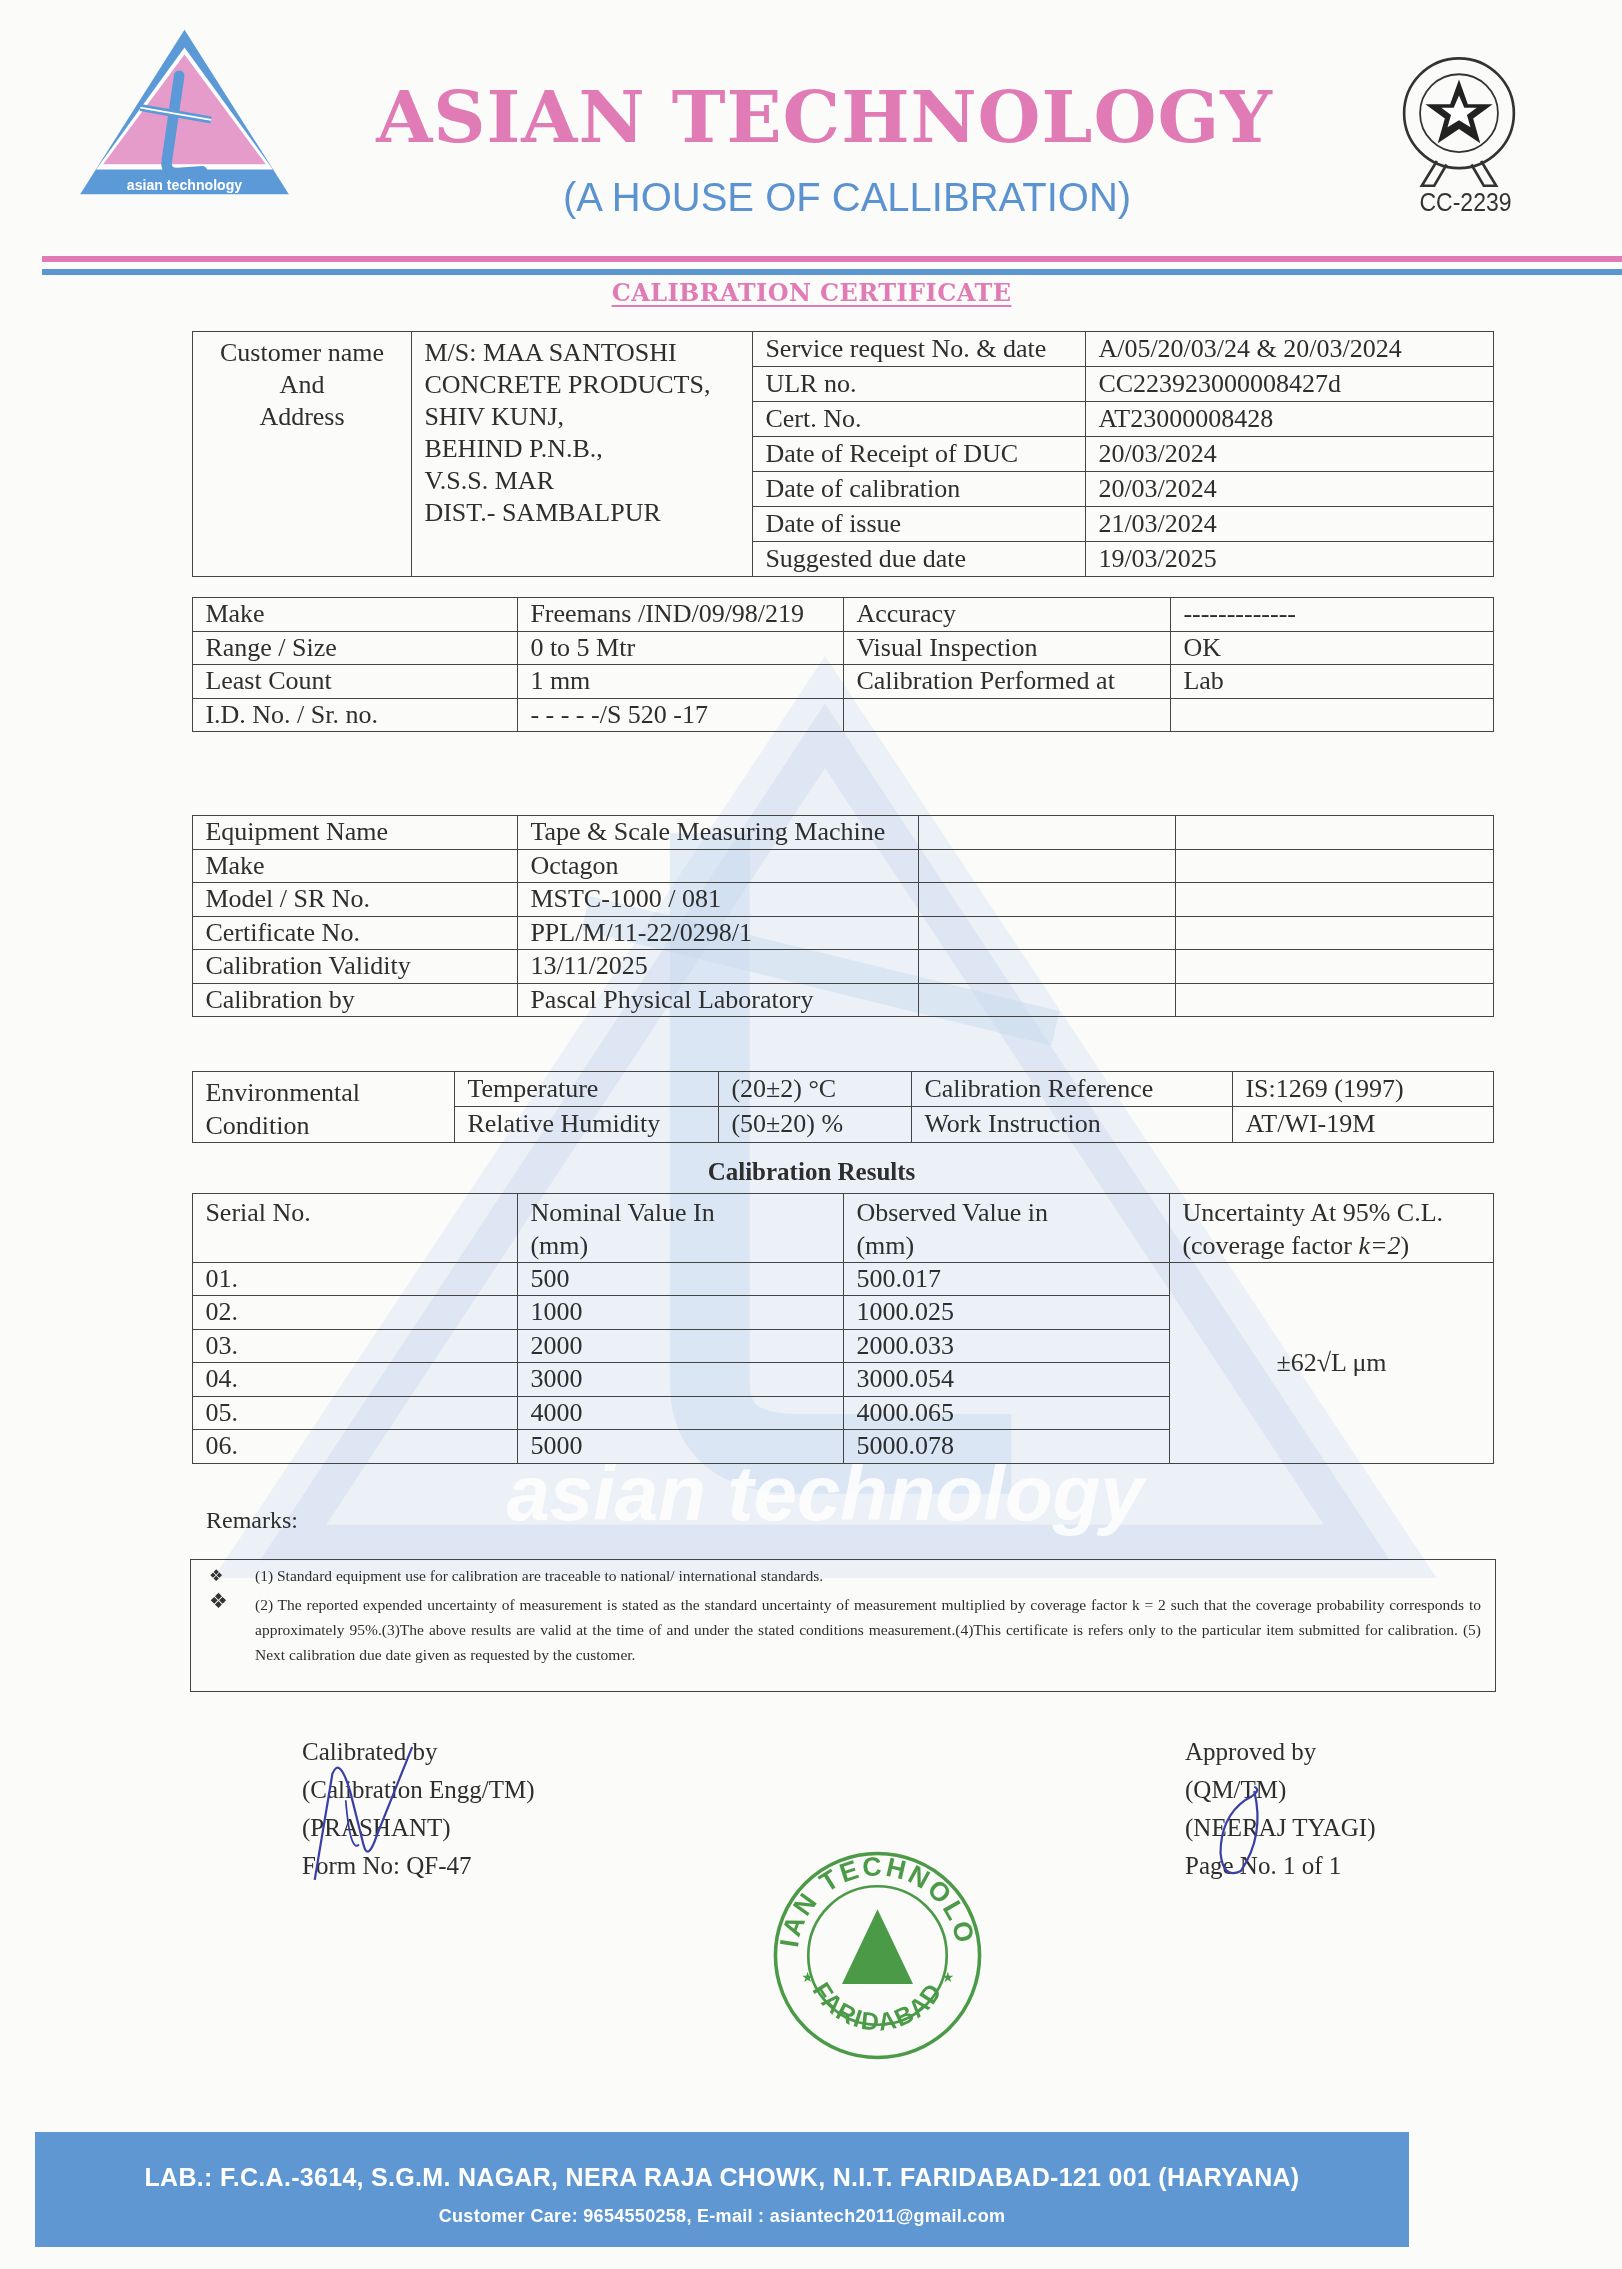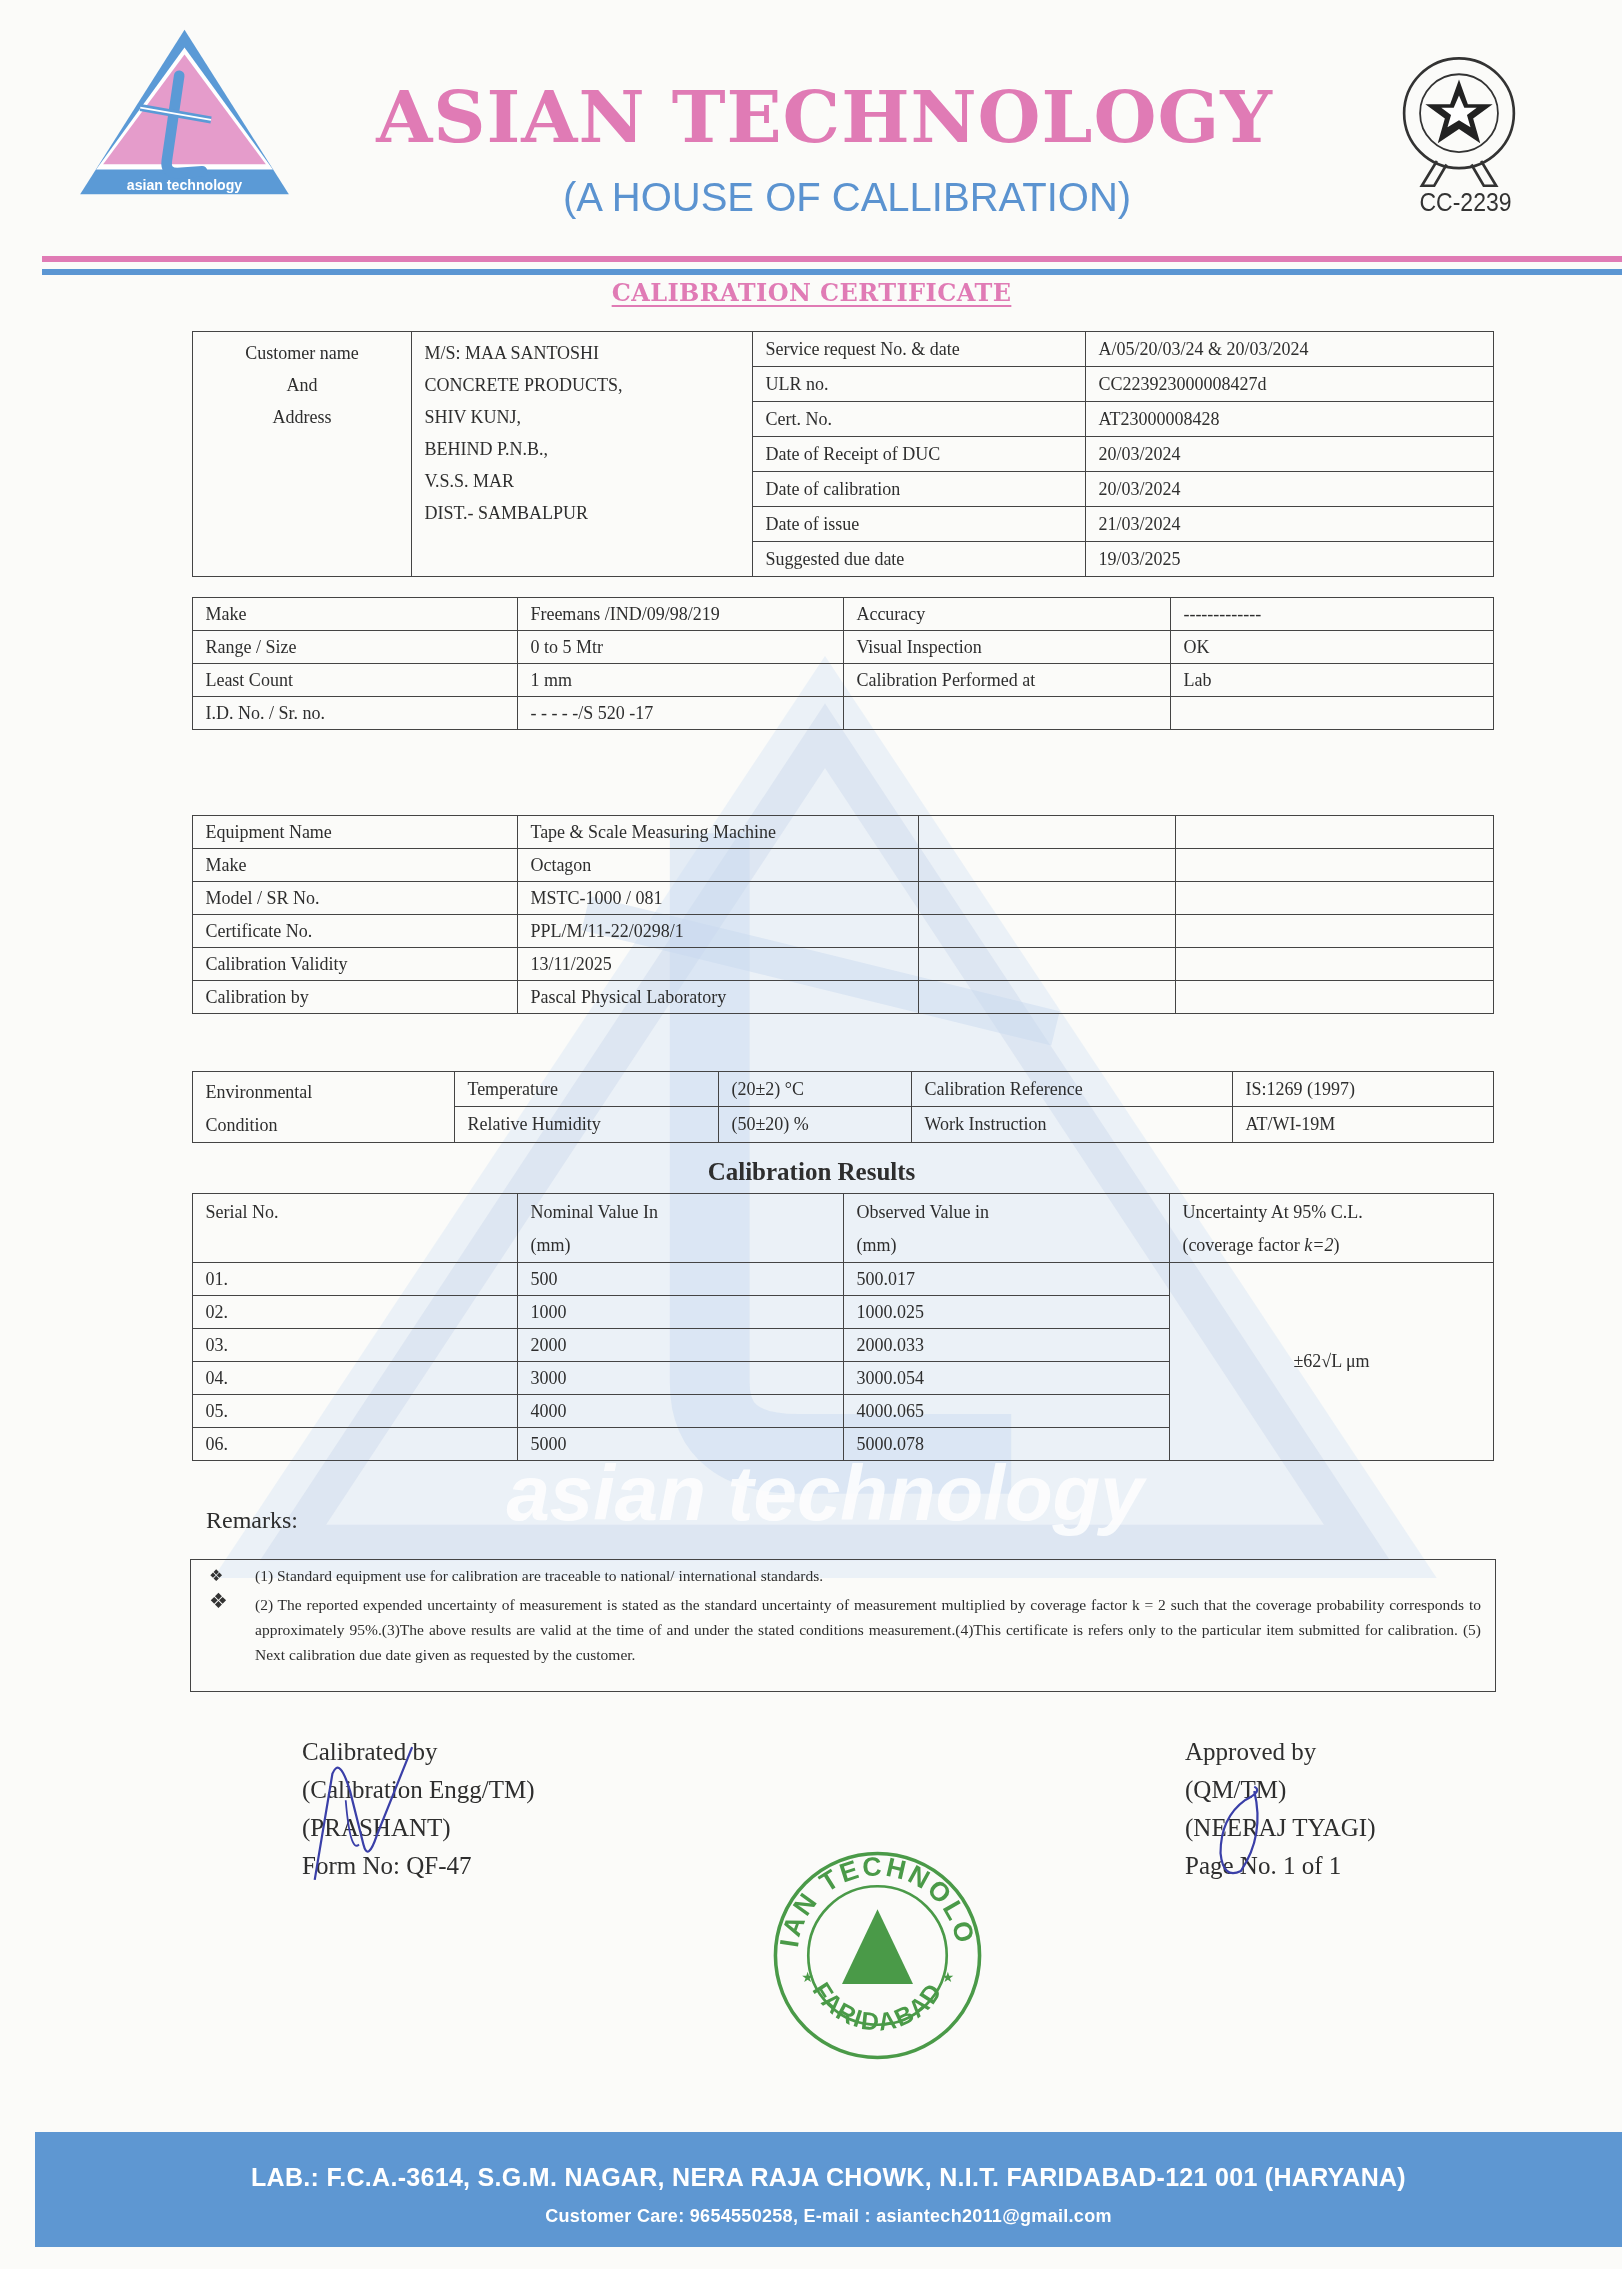--- a/index.html
+++ b/index.html
@@ -19,21 +19,21 @@
   .rule-pink { position: absolute; left: 42px; top: 256px; width: 1581px; height: 6.2px; background: #e07bb5; }
   .rule-blue { position: absolute; left: 42px; top: 269px; width: 1581px; height: 6.2px; background: #5b96d3; }
   .doc-title { position: absolute; left: 0; top: 278px; width: 1623px; text-align: center;
     font-family: "DejaVu Serif", serif; font-weight: bold; font-size: 24px; color: #e07bb5;
     text-decoration: underline; text-underline-offset: 3.5px; letter-spacing: 0.4px; }
 
   
   .watermark { position: absolute; left: 213px; top: 656px; width: 1224px; height: 922px; pointer-events: none; }
 
   
-  table { position: absolute; border-collapse: collapse; font-size: 18px; background: transparent; padding-left: 16px; }
+  table { position: absolute; border-collapse: collapse; font-size: 26px; background: transparent; padding-left: 16px; }
   td { border: 1.8px solid #444; padding: 0 12.4px; vertical-align: middle; line-height: 1.25; color: #2e2e2e; }
   .t-customer { left: 192px; top: 331px; width: 1302px; }
   .t-customer td { height: 35px; }
   .cust-label { text-align: center; vertical-align: top; padding-top: 5.3px; line-height: 32px; width: 219px; }
   .cust-addr { vertical-align: top; padding-top: 5.3px; line-height: 32px; width: 341px; }
   .t-customer .k { width: 333px; margin-top: 36px; }
 
   .t-inst { left: 192px; top: 597px; width: 1302px; }
   .t-inst td { height: 33px; }
   .center { text-align: center; }
@@ -59,21 +59,21 @@
 
   
   .sig { position: absolute; font-size: 25px; line-height: 38px; color: #2e2e2e; }
   .sig-left { left: 302px; top: 1733px; }
   .sig-right { left: 1185px; top: 1733px; }
   .scribble { position: absolute; pointer-events: none; }
 
   .seal { position: absolute; left: 771px; top: 1849px; width: 213px; height: 213px; }
 
   
-  .footer { position: absolute; left: 35px; top: 2132px; width: 1587px; height: 115px; background: #5e97d2;
+  .footer { position: absolute; left: 35px; top: 2132px; width: 1374px; height: 115px; background: #5e97d2;
     color: #fff; font-family: "Liberation Sans", sans-serif; font-weight: bold; text-align: center; }
   .footer .l1 { position: absolute; left: 0; top: 31px; width: 100%; font-size: 25px; letter-spacing: 0.3px; }
   .footer .l2 { position: absolute; left: 0; top: 74px; width: 100%; font-size: 18px; letter-spacing: 0.3px; }
 </style>
 </head>
 <body>
 
 <svg class="watermark" viewBox="0 0 1380 1040">
   <polygon points="690,0 1380,1040 0,1040" fill="#dfe9f5" opacity="0.55"></polygon>
   <polygon points="690,90 1290,1000 90,1000" fill="none" stroke="#cfdcee" stroke-width="40" opacity="0.5"></polygon>

